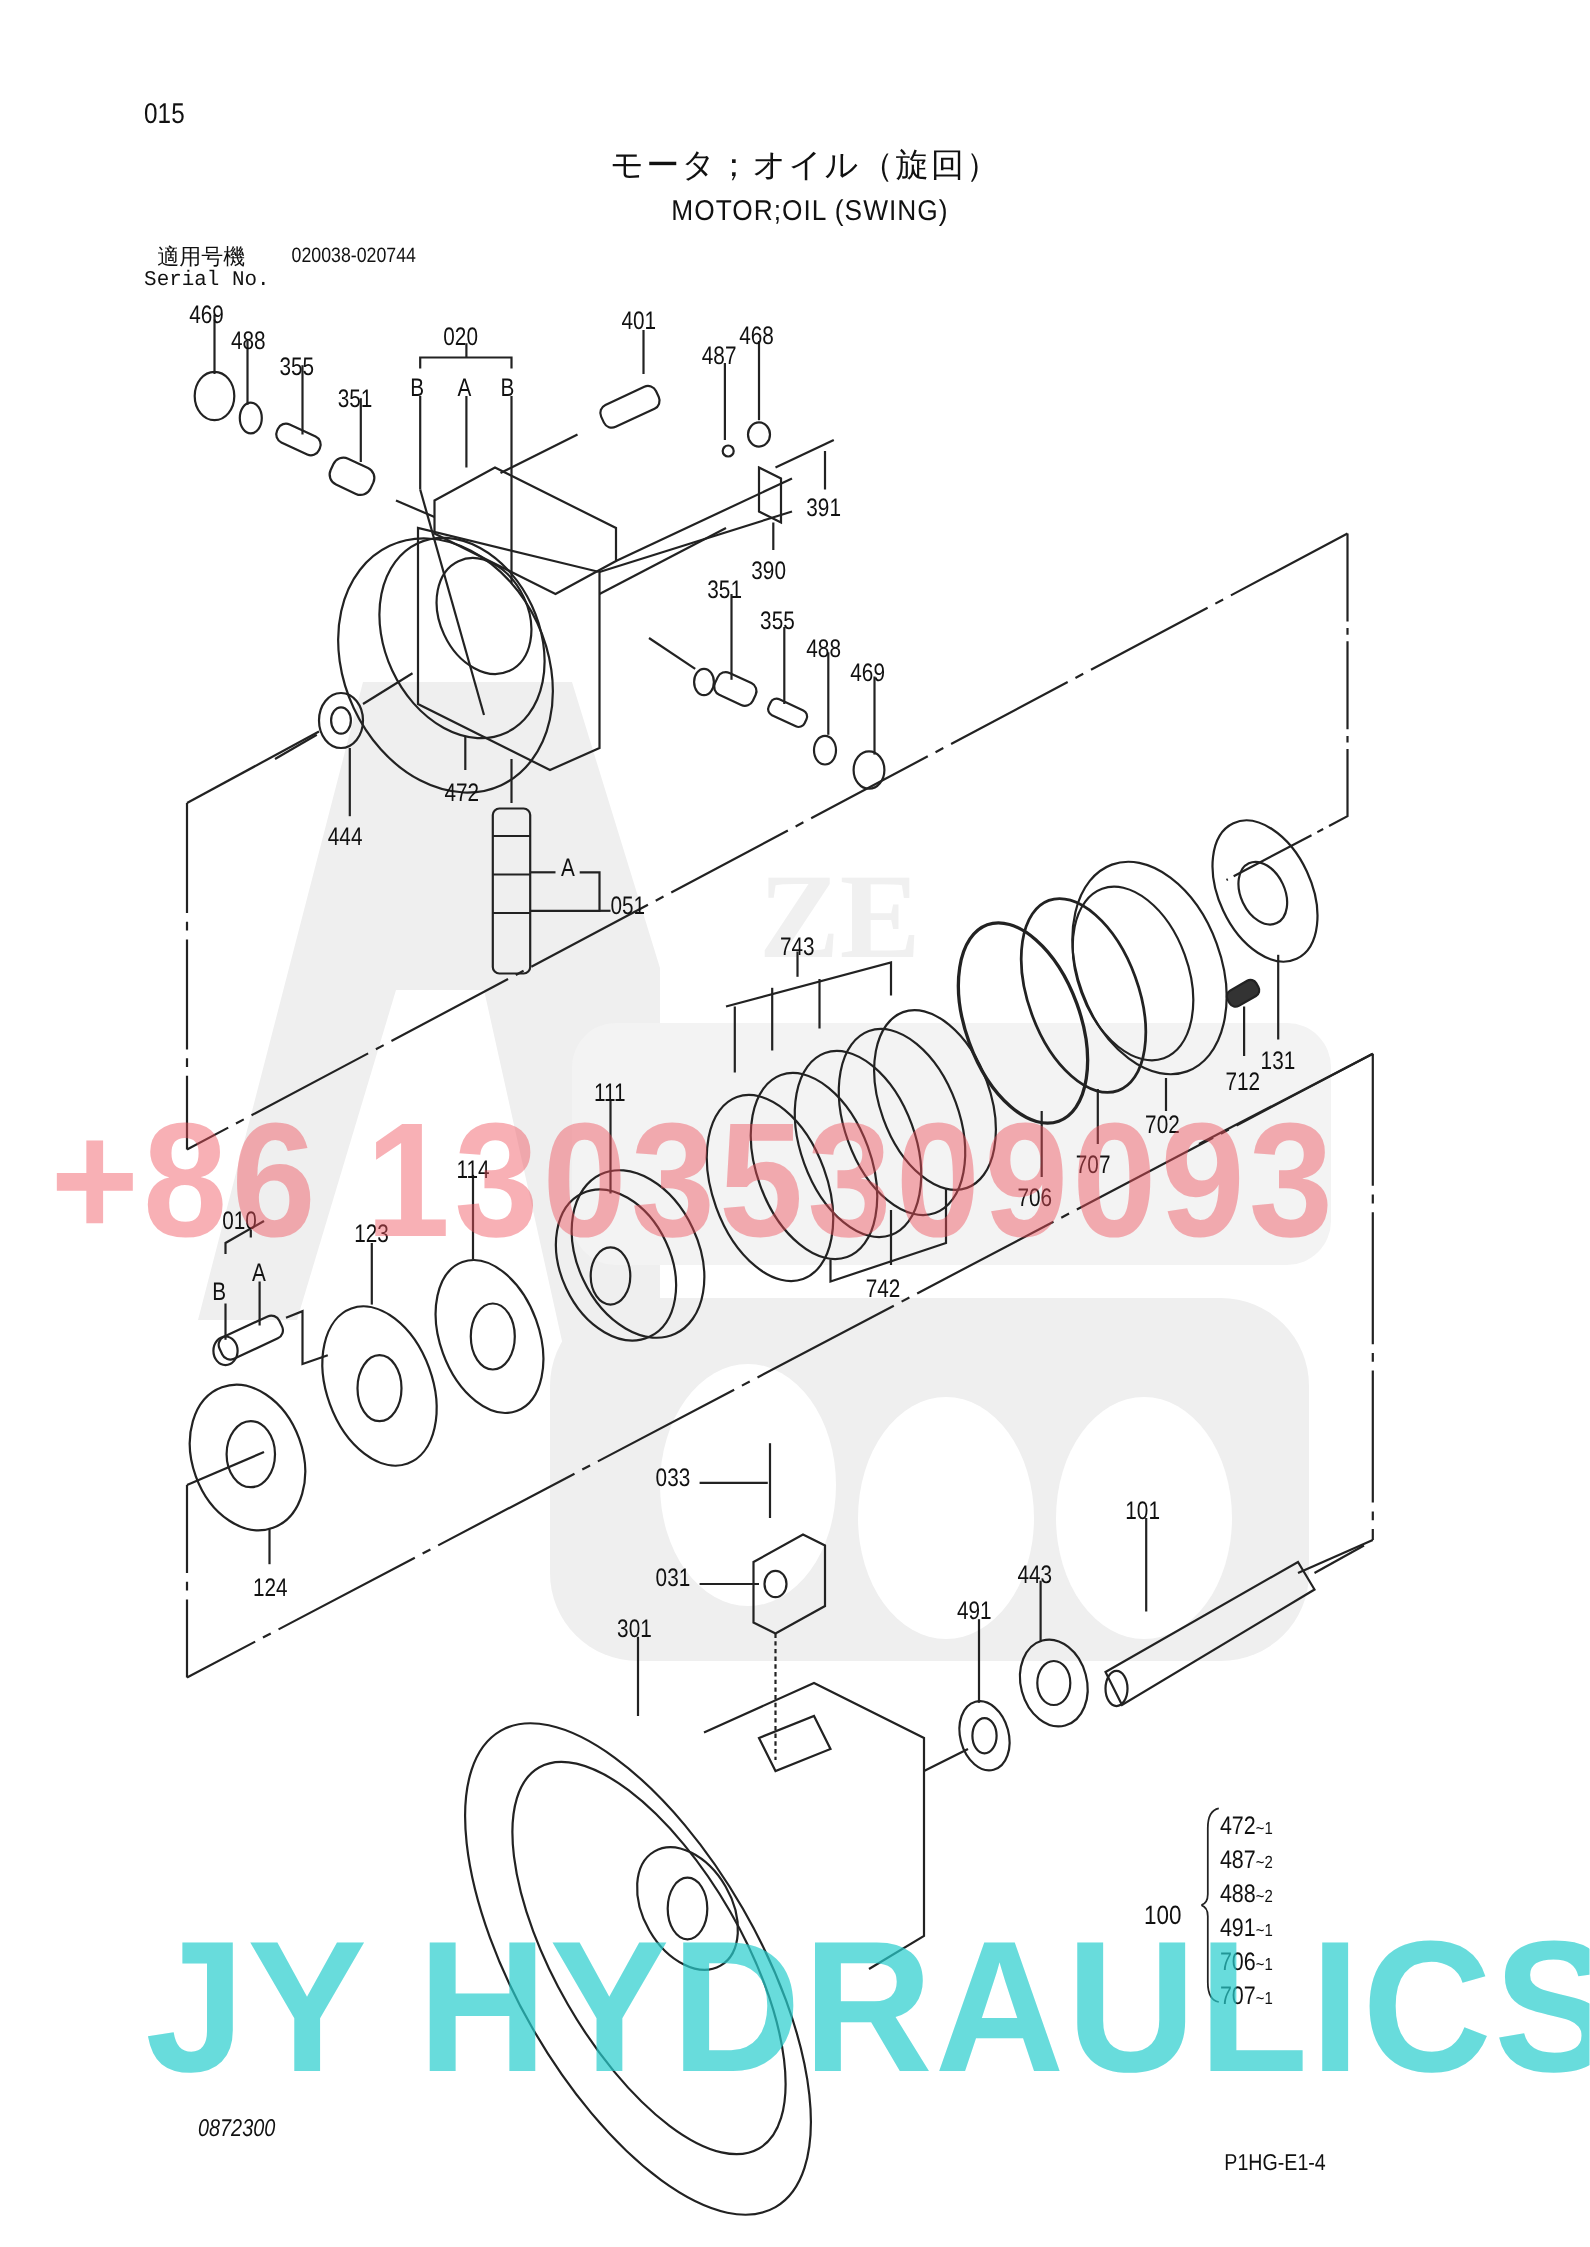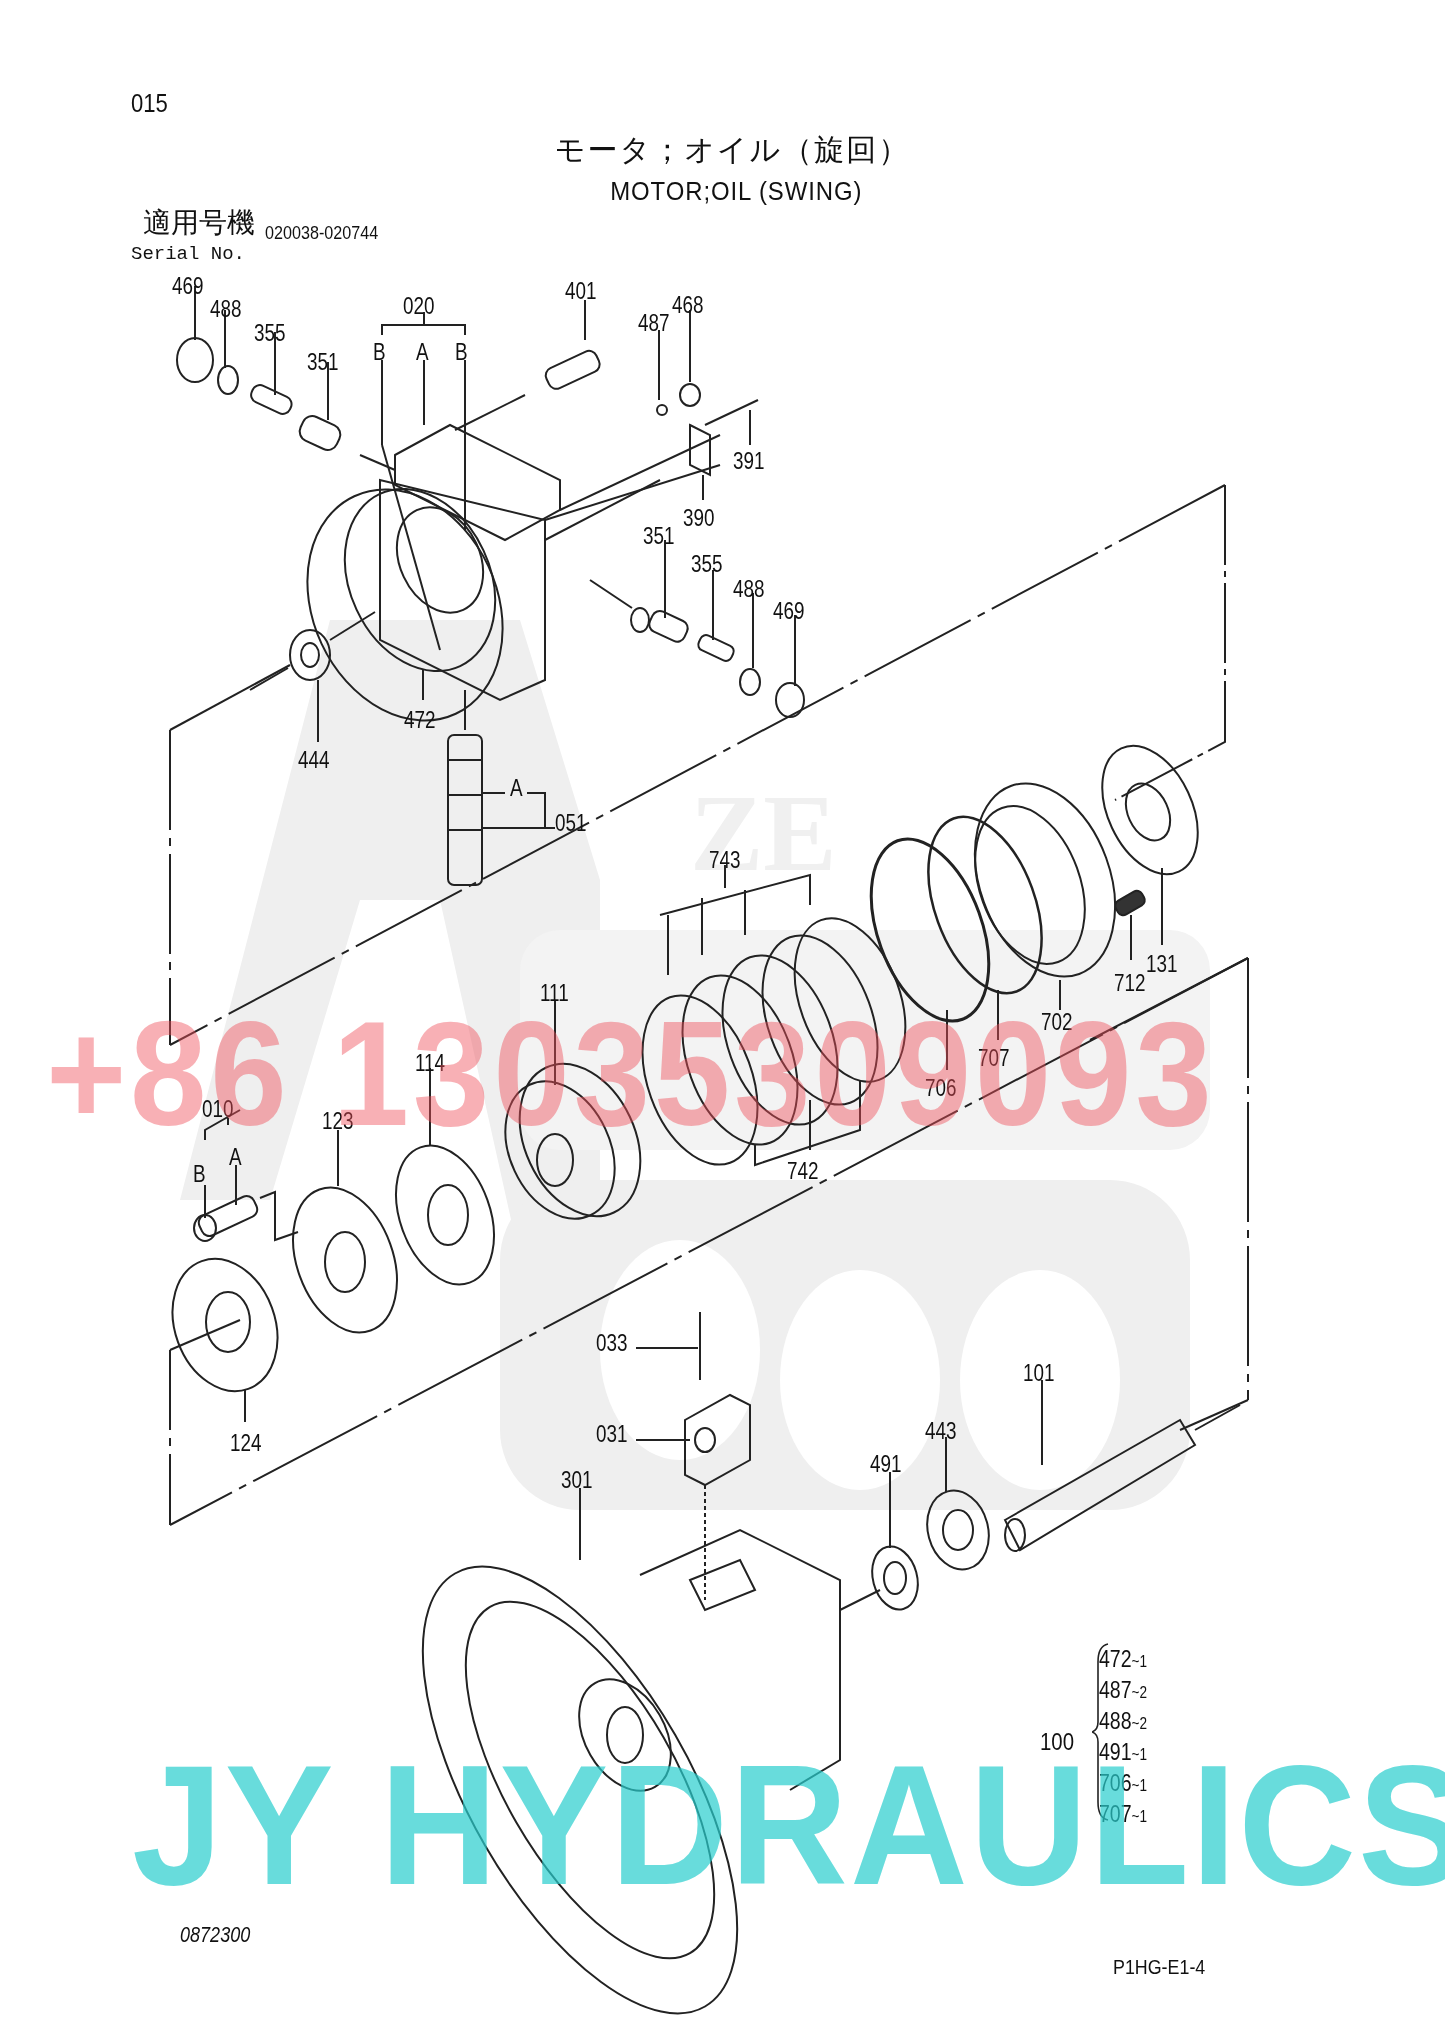--- a/index.html
+++ b/index.html
@@ -2,30 +2,30 @@
 <html><head>
 <meta charset="utf-8">
 <style>
   html, body { margin: 0; padding: 0; background: #ffffff; }
   body { width: 1445px; height: 2043px; position: relative; overflow: hidden;
          font-family: "Liberation Sans", "DejaVu Sans", sans-serif; color: #111; }
   .abs { position: absolute; }
   .page-num { left: 131px; top: 88px; font-size: 26px; transform: scaleX(0.85); transform-origin: left; }
   .title-jp { left: 0; width: 1445px; top: 130px; text-align: center; font-size: 30px; letter-spacing: 2px; padding-left: 20px; box-sizing: border-box; }
   .title-en { left: 0; width: 1445px; top: 176px; text-align: center; font-size: 26px; letter-spacing: 1px; padding-left: 30px; box-sizing: border-box; transform: scaleX(0.92); }
-  .serial-jp { left: 143px; top: 204px; font-size: 28px; }
+  .serial-jp { left: 143px; top: 220px; font-size: 20px; }
   .serial-val { left: 265px; top: 222px; font-size: 19px; transform: scaleX(0.85); transform-origin: left; }
   .serial-en { left: 131px; top: 243px; font-size: 19px; font-family: "Liberation Mono", "DejaVu Sans Mono", monospace; }
   .label { position: absolute; font-size: 23px; transform: scaleX(0.82); transform-origin: left top; white-space: nowrap; line-height: 1; }
   .footer-left { left: 180px; top: 1922px; font-size: 22px; font-style: italic; transform: scaleX(0.82); transform-origin: left; }
   .footer-right { left: 1113px; top: 1955px; font-size: 21px; transform: scaleX(0.85); transform-origin: left; }
   .kit { position: absolute; left: 1040px; top: 1632px; width: 240px; height: 200px; }
   .kit-num { position: absolute; left: 0; top: 96px; font-size: 24px; transform: scaleX(0.85); transform-origin: left; }
   .kit-brace { position: absolute; left: 52px; top: 10px; width: 18px; height: 180px; }
-  .kit-list { position: absolute; left: 59px; top: 12px; }
+  .kit-list { position: absolute; left: 69px; top: 12px; }
   .kit-item { font-size: 23px; height: 31px; line-height: 31px; transform: scaleX(0.85); transform-origin: left; white-space: nowrap; }
   .kit-item .qty { font-size: 16px; }
   .wm-phone { position: absolute; left: 46px; top: 1000px; font-size: 148px; font-weight: bold; color: rgba(240, 80, 90, 0.45); letter-spacing: 4px; white-space: nowrap; transform: scaleX(0.93); transform-origin: left; line-height: 1; }
   .wm-brand { position: absolute; left: 132px; top: 1740px; font-size: 170px; font-weight: bold; color: rgba(40, 205, 205, 0.7); white-space: nowrap; line-height: 1; letter-spacing: 2px; transform: scaleX(0.96); transform-origin: left; }
   svg.diagram { position: absolute; left: 0; top: 0; }
 </style>
 </head>
 <body>
 
 <svg class="diagram" width="1445" height="2043">

